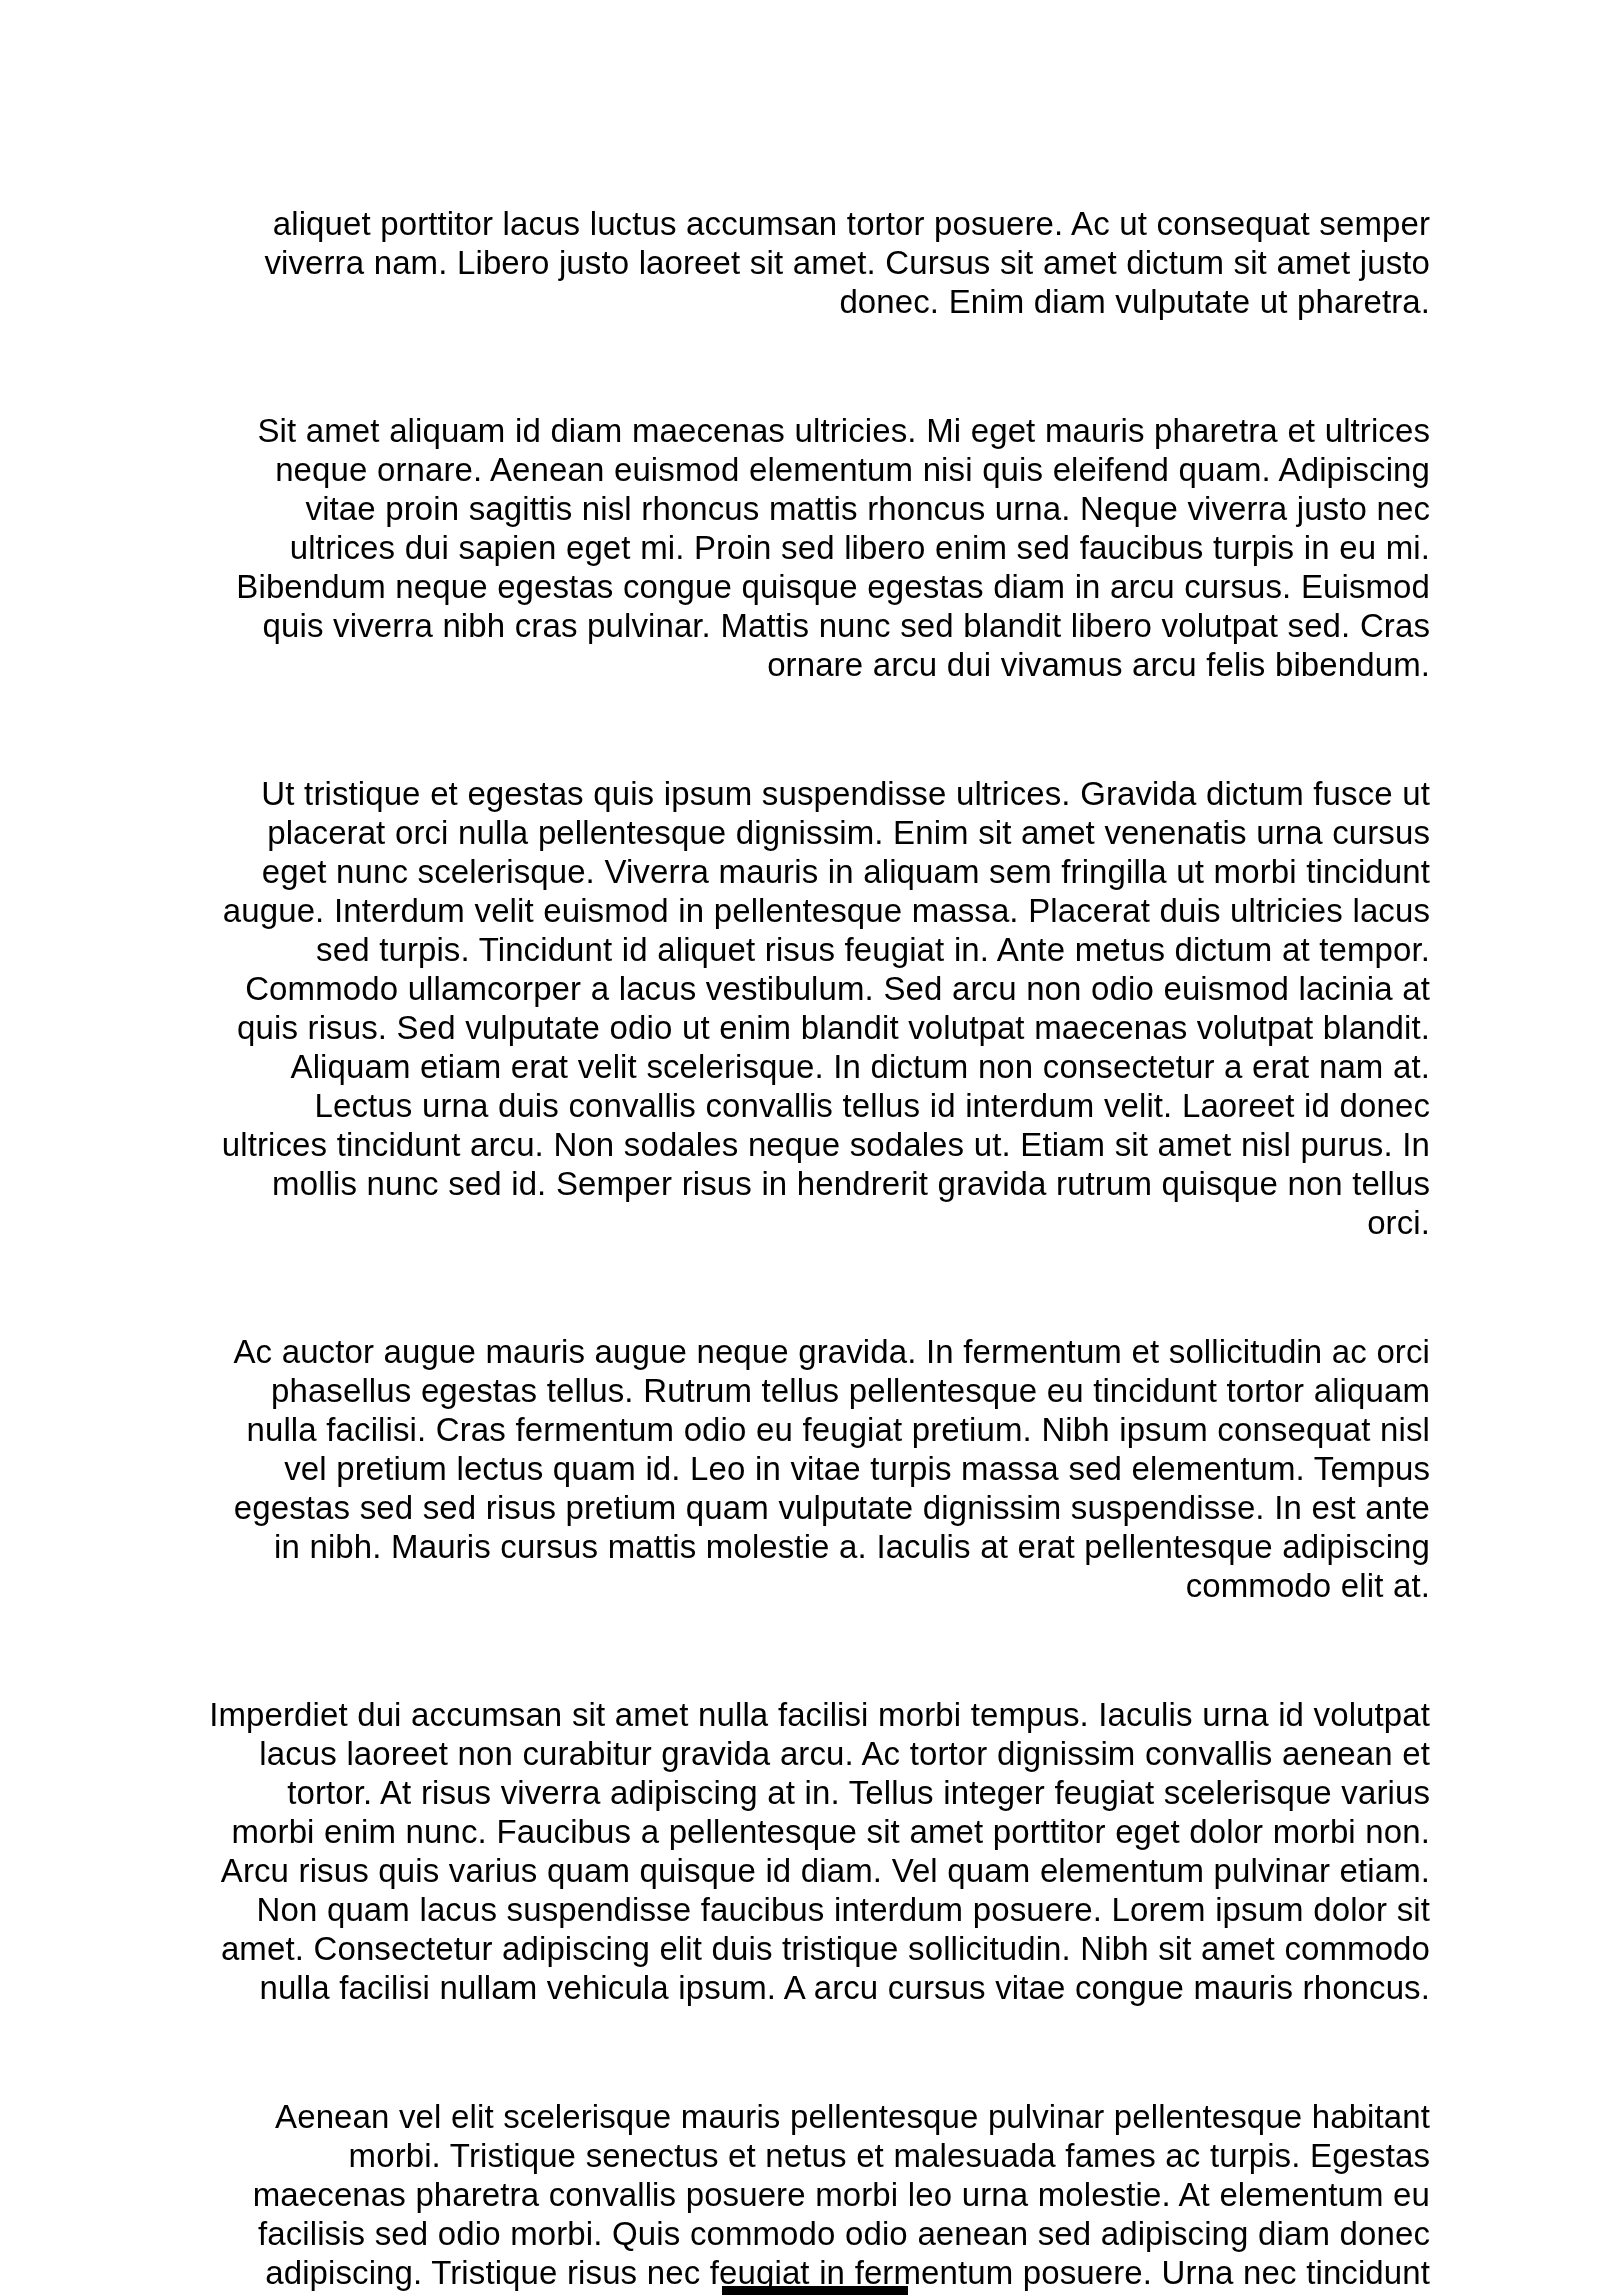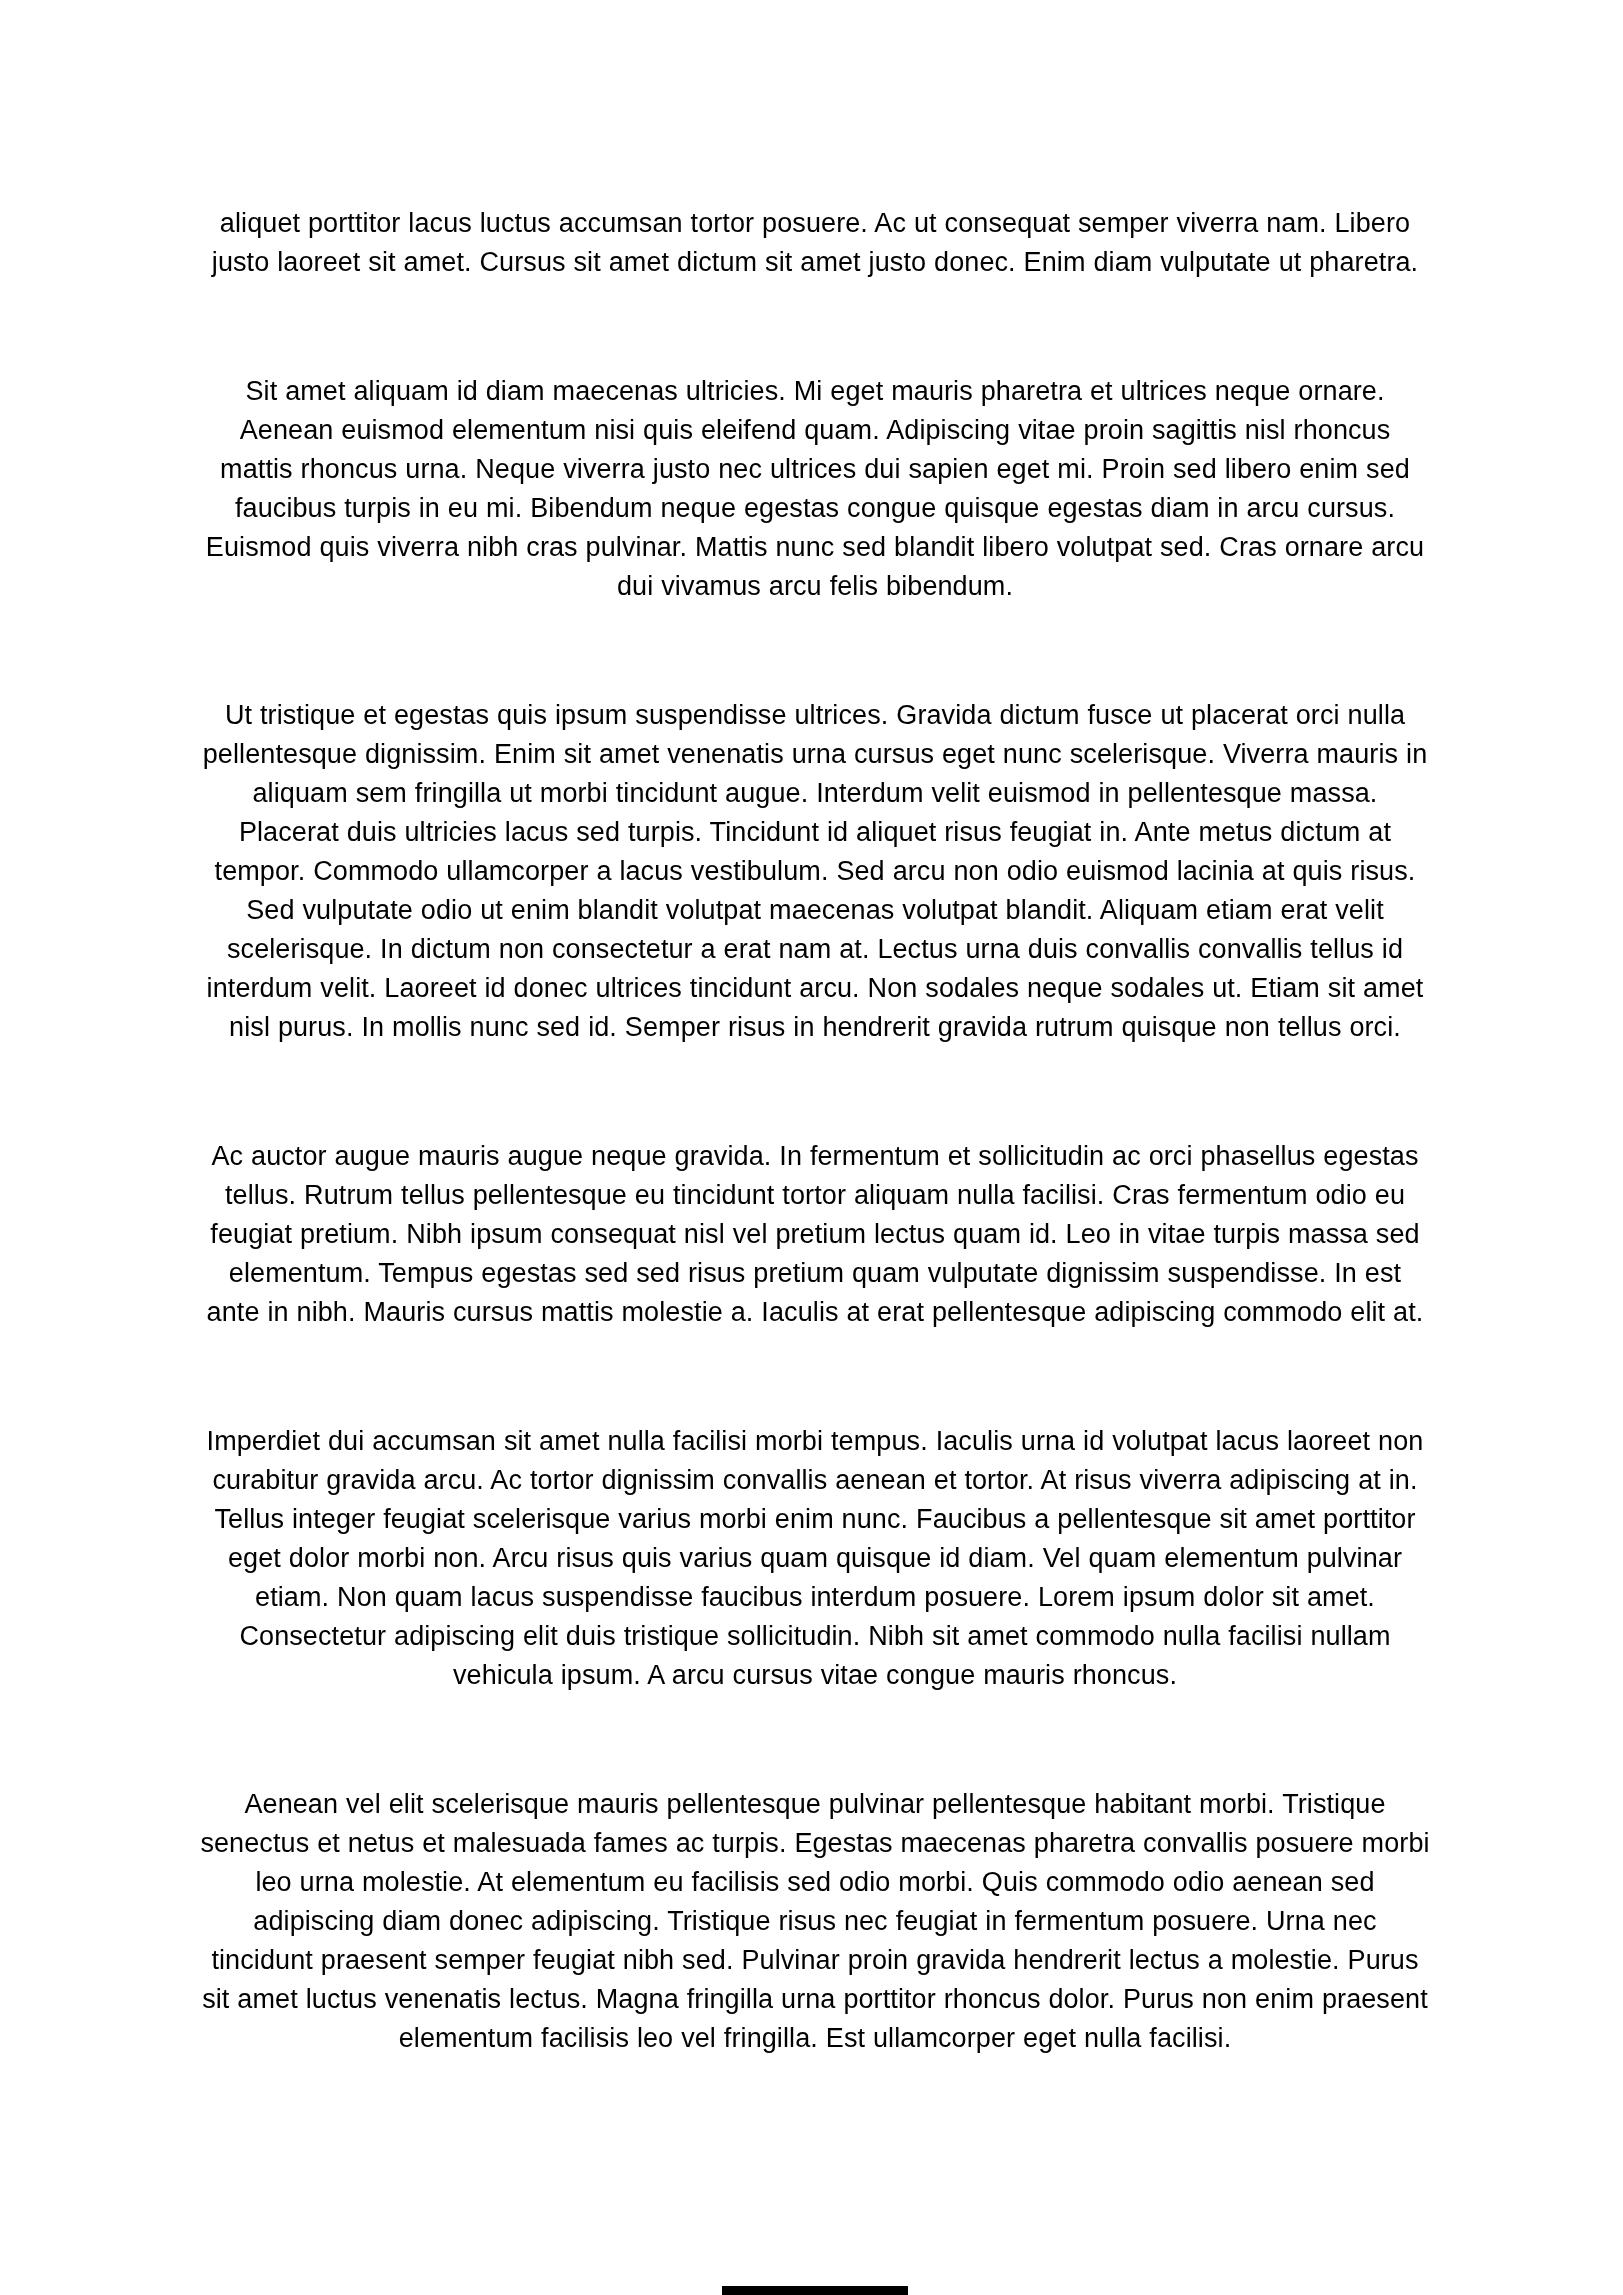--- a/index.html
+++ b/index.html
@@ -18,24 +18,24 @@
   .page {
     width: 1623px;
     height: 2295px;
     background: #ffffff;
     padding: 204px 193px 0 200px;
     position: relative;
     overflow: hidden;
   }
 
   .doc-body p {
-    font-size: 27px;
+    font-size: 33px;
     line-height: 39px;
     color: #000000;
-    text-align: center;
+    text-align: right;
     letter-spacing: 0.1px;
     word-spacing: 0.3px;
     margin: 0 0 90px 0;
   }
 
   .doc-body p:last-child {
     margin-bottom: 12px;
   }
 
   .bottom-bar {

